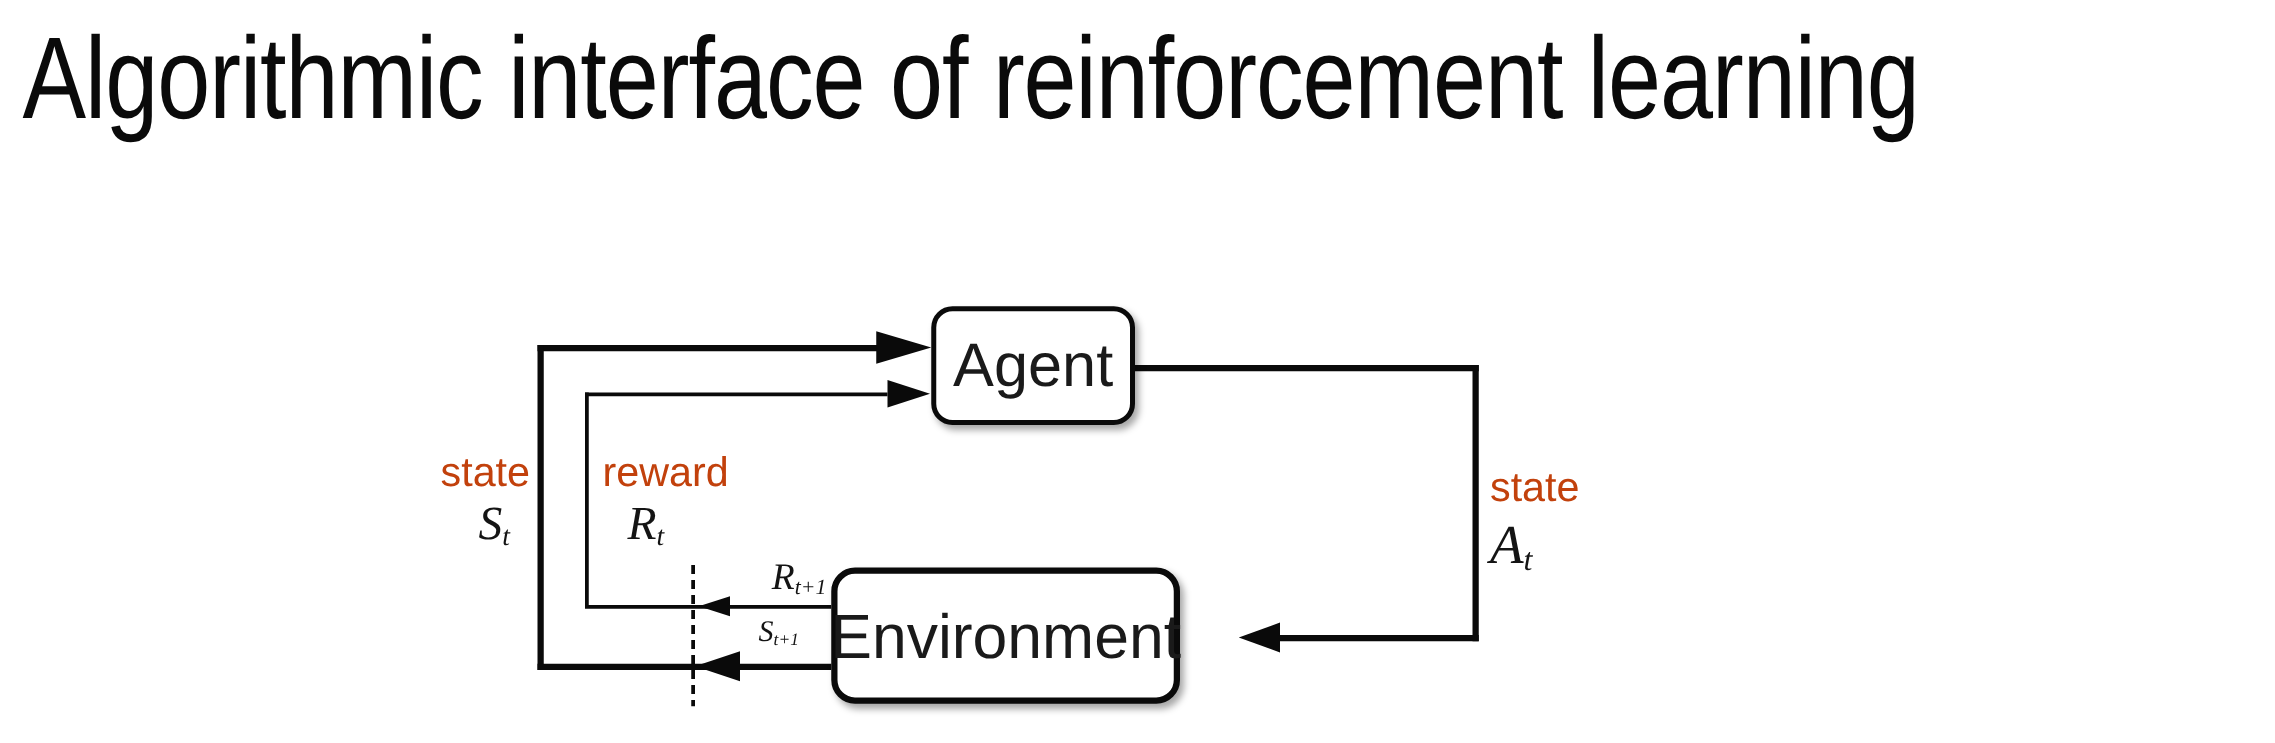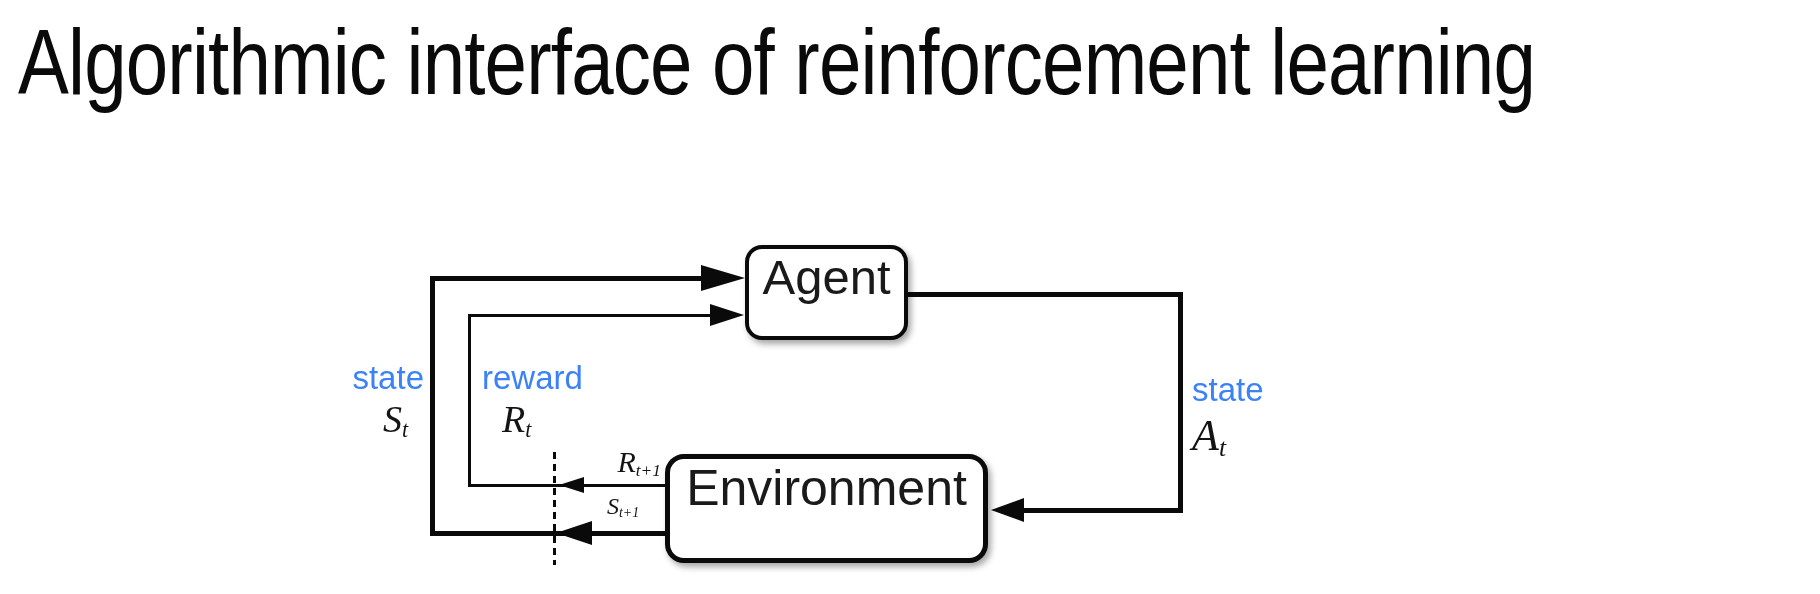--- a/index.html
+++ b/index.html
@@ -50,38 +50,39 @@
     width: 3px; height: 113px;
     background: repeating-linear-gradient(to bottom, #0a0a0a 0 7px, transparent 7px 12px);
   }
   
   .node {
     position: absolute;
     background: #ffffff;
     border-style: solid;
     border-color: #0a0a0a;
     display: flex;
+    align-items: center;
     justify-content: center;
     box-shadow: 3px 4px 6px rgba(0,0,0,0.35);
     font-family: "Liberation Sans", sans-serif;
     color: #1a1a1a;
   }
   .node-agent {
     left: 745px; top: 245px; width: 163px; height: 95px;
     border-width: 4px; border-radius: 17px; font-size: 49px;
   }
   .node-env {
-    left: 665px; top: 454px; width: 323px; height: 109px;
+    left: 665px; top: 454px; width: 279px; height: 109px;
     border-width: 5px; border-radius: 19px; font-size: 50px;
   }
   
   .lbl {
     position: absolute;
     font-size: 33px;
-    color: #3b82f6;
+    color: #c2410c;
     line-height: 1;
     white-space: nowrap;
   }
   .lbl-state  { left: 320px; top: 361px; width: 104px; text-align: right; }
   .lbl-reward { left: 482px; top: 361px; }
   .lbl-action { left: 1192px; top: 373px; }
   .math {
     position: absolute;
     font-family: "Liberation Serif", serif;
     font-style: italic;

